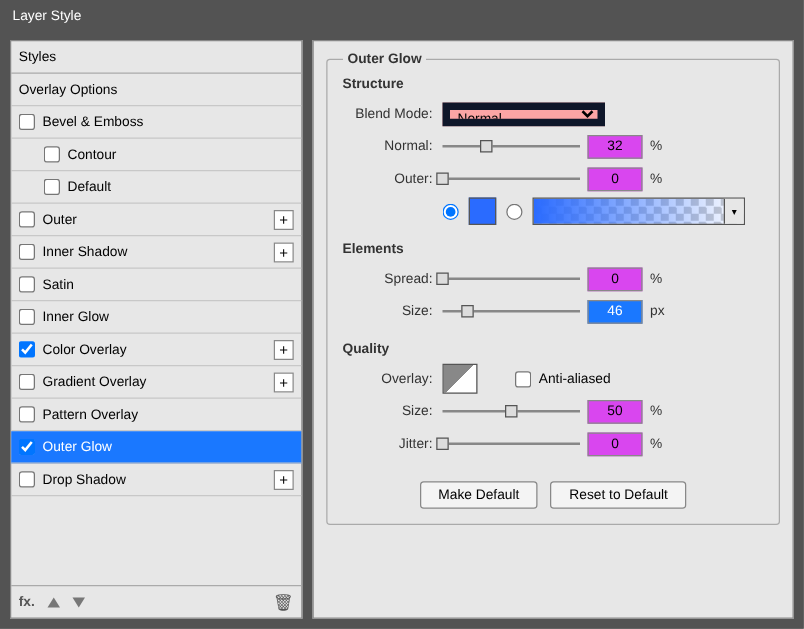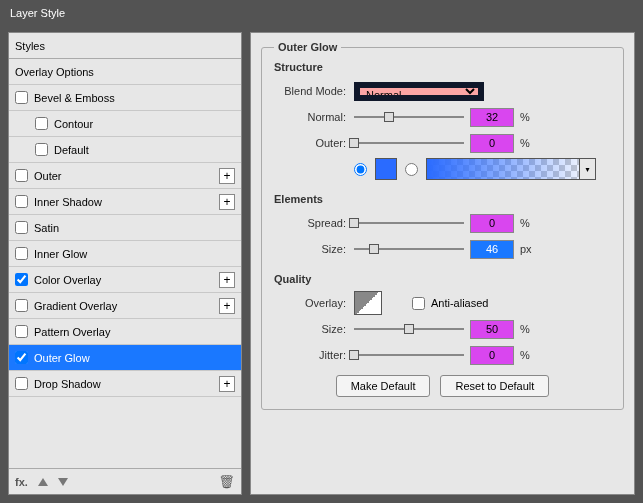--- a/index.html
+++ b/index.html
@@ -28,21 +28,21 @@
 .slider .track { position: absolute; top: 6px; left: 0; right: 0; height: 2px; background: #888; }
 .slider .thumb { position: absolute; top: 2px; width: 10px; height: 10px; background: #ddd; border: 1px solid #555; transform: translateX(-5px); }
 input.num { width: 44px; height: 19px; border: 1px solid #888; text-align: center; font-size: 11px; background: #d946ef; }
 input.num.sel { background: #1a78ff; color: #fff; }
 .unit { color: #333; width: 18px; }
 .radio-row { display: flex; align-items: center; gap: 8px; margin-left: 48px; }
 .swatch { width: 22px; height: 22px; border: 1px solid #555; background: #2a6bff; }
 .gradient { width: 170px; height: 22px; border: 1px solid #555; background: linear-gradient(to right, #2a6bff, rgba(42,107,255,0.0)), repeating-conic-gradient(#ccc 0 25%, #fff 0 50%) 0 0/12px 12px; position: relative; }
 .gradient .dd { position: absolute; right: 0; top: 0; width: 16px; height: 20px; border-left: 1px solid #555; background: #e7e7e7; display: flex; align-items: center; justify-content: center; font-size: 8px; }
 .contour { width: 28px; height: 24px; border: 1px solid #555; background: linear-gradient(135deg, #888 50%, #fff 50%); }
-.btnrow { display: flex; gap: 10px; justify-content: center; margin-top: 8px; }
+.btnrow { display: flex; gap: 10px; justify-content: center; margin-top: 18px; }
 button.btn { height: 22px; padding: 0 14px; border: 1px solid #888; background: #f4f4f4; border-radius: 3px; font-size: 11px; cursor: pointer; }
 input[type=checkbox], input[type=radio] { margin: 0; }
 .arrow-up, .arrow-down { display: inline-block; width: 0; height: 0; }
 .arrow-up { border-left: 5px solid transparent; border-right: 5px solid transparent; border-bottom: 8px solid #777; }
 .arrow-down { border-left: 5px solid transparent; border-right: 5px solid transparent; border-top: 8px solid #777; }
 .fx { font-weight: bold; color: #555; }
 .trash { font-size: 13px; color: #555; }
 </style>
 </head>
 <body>

